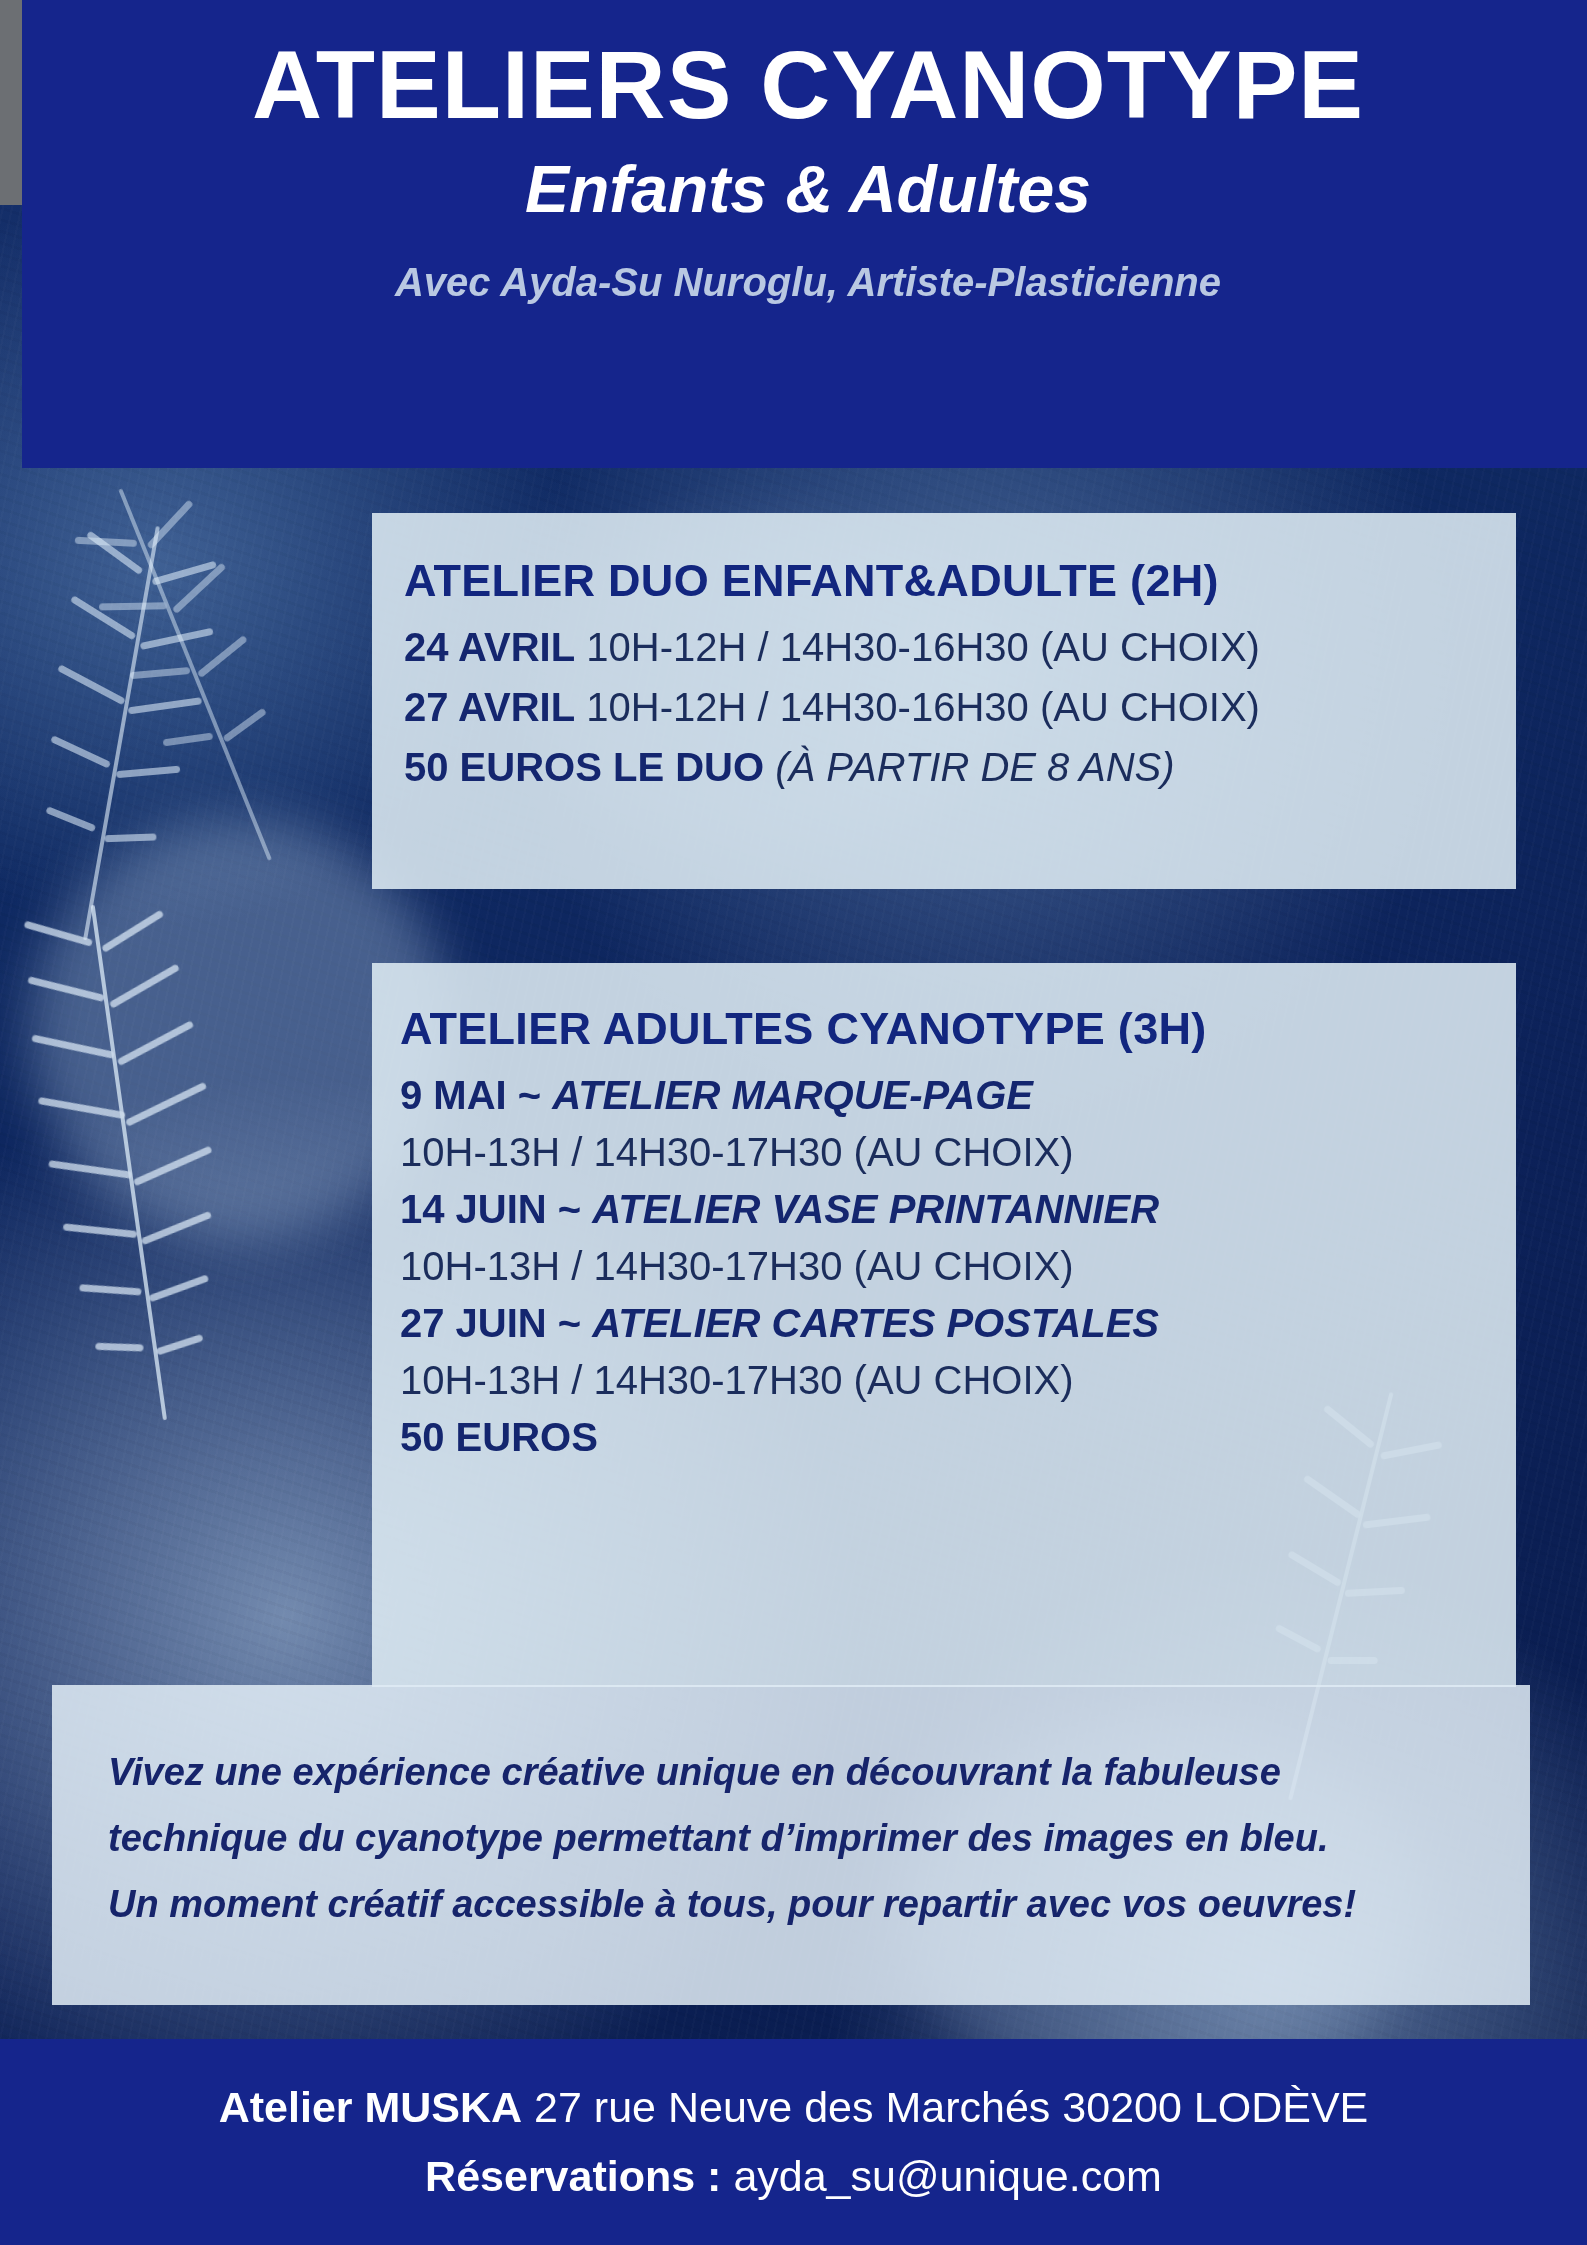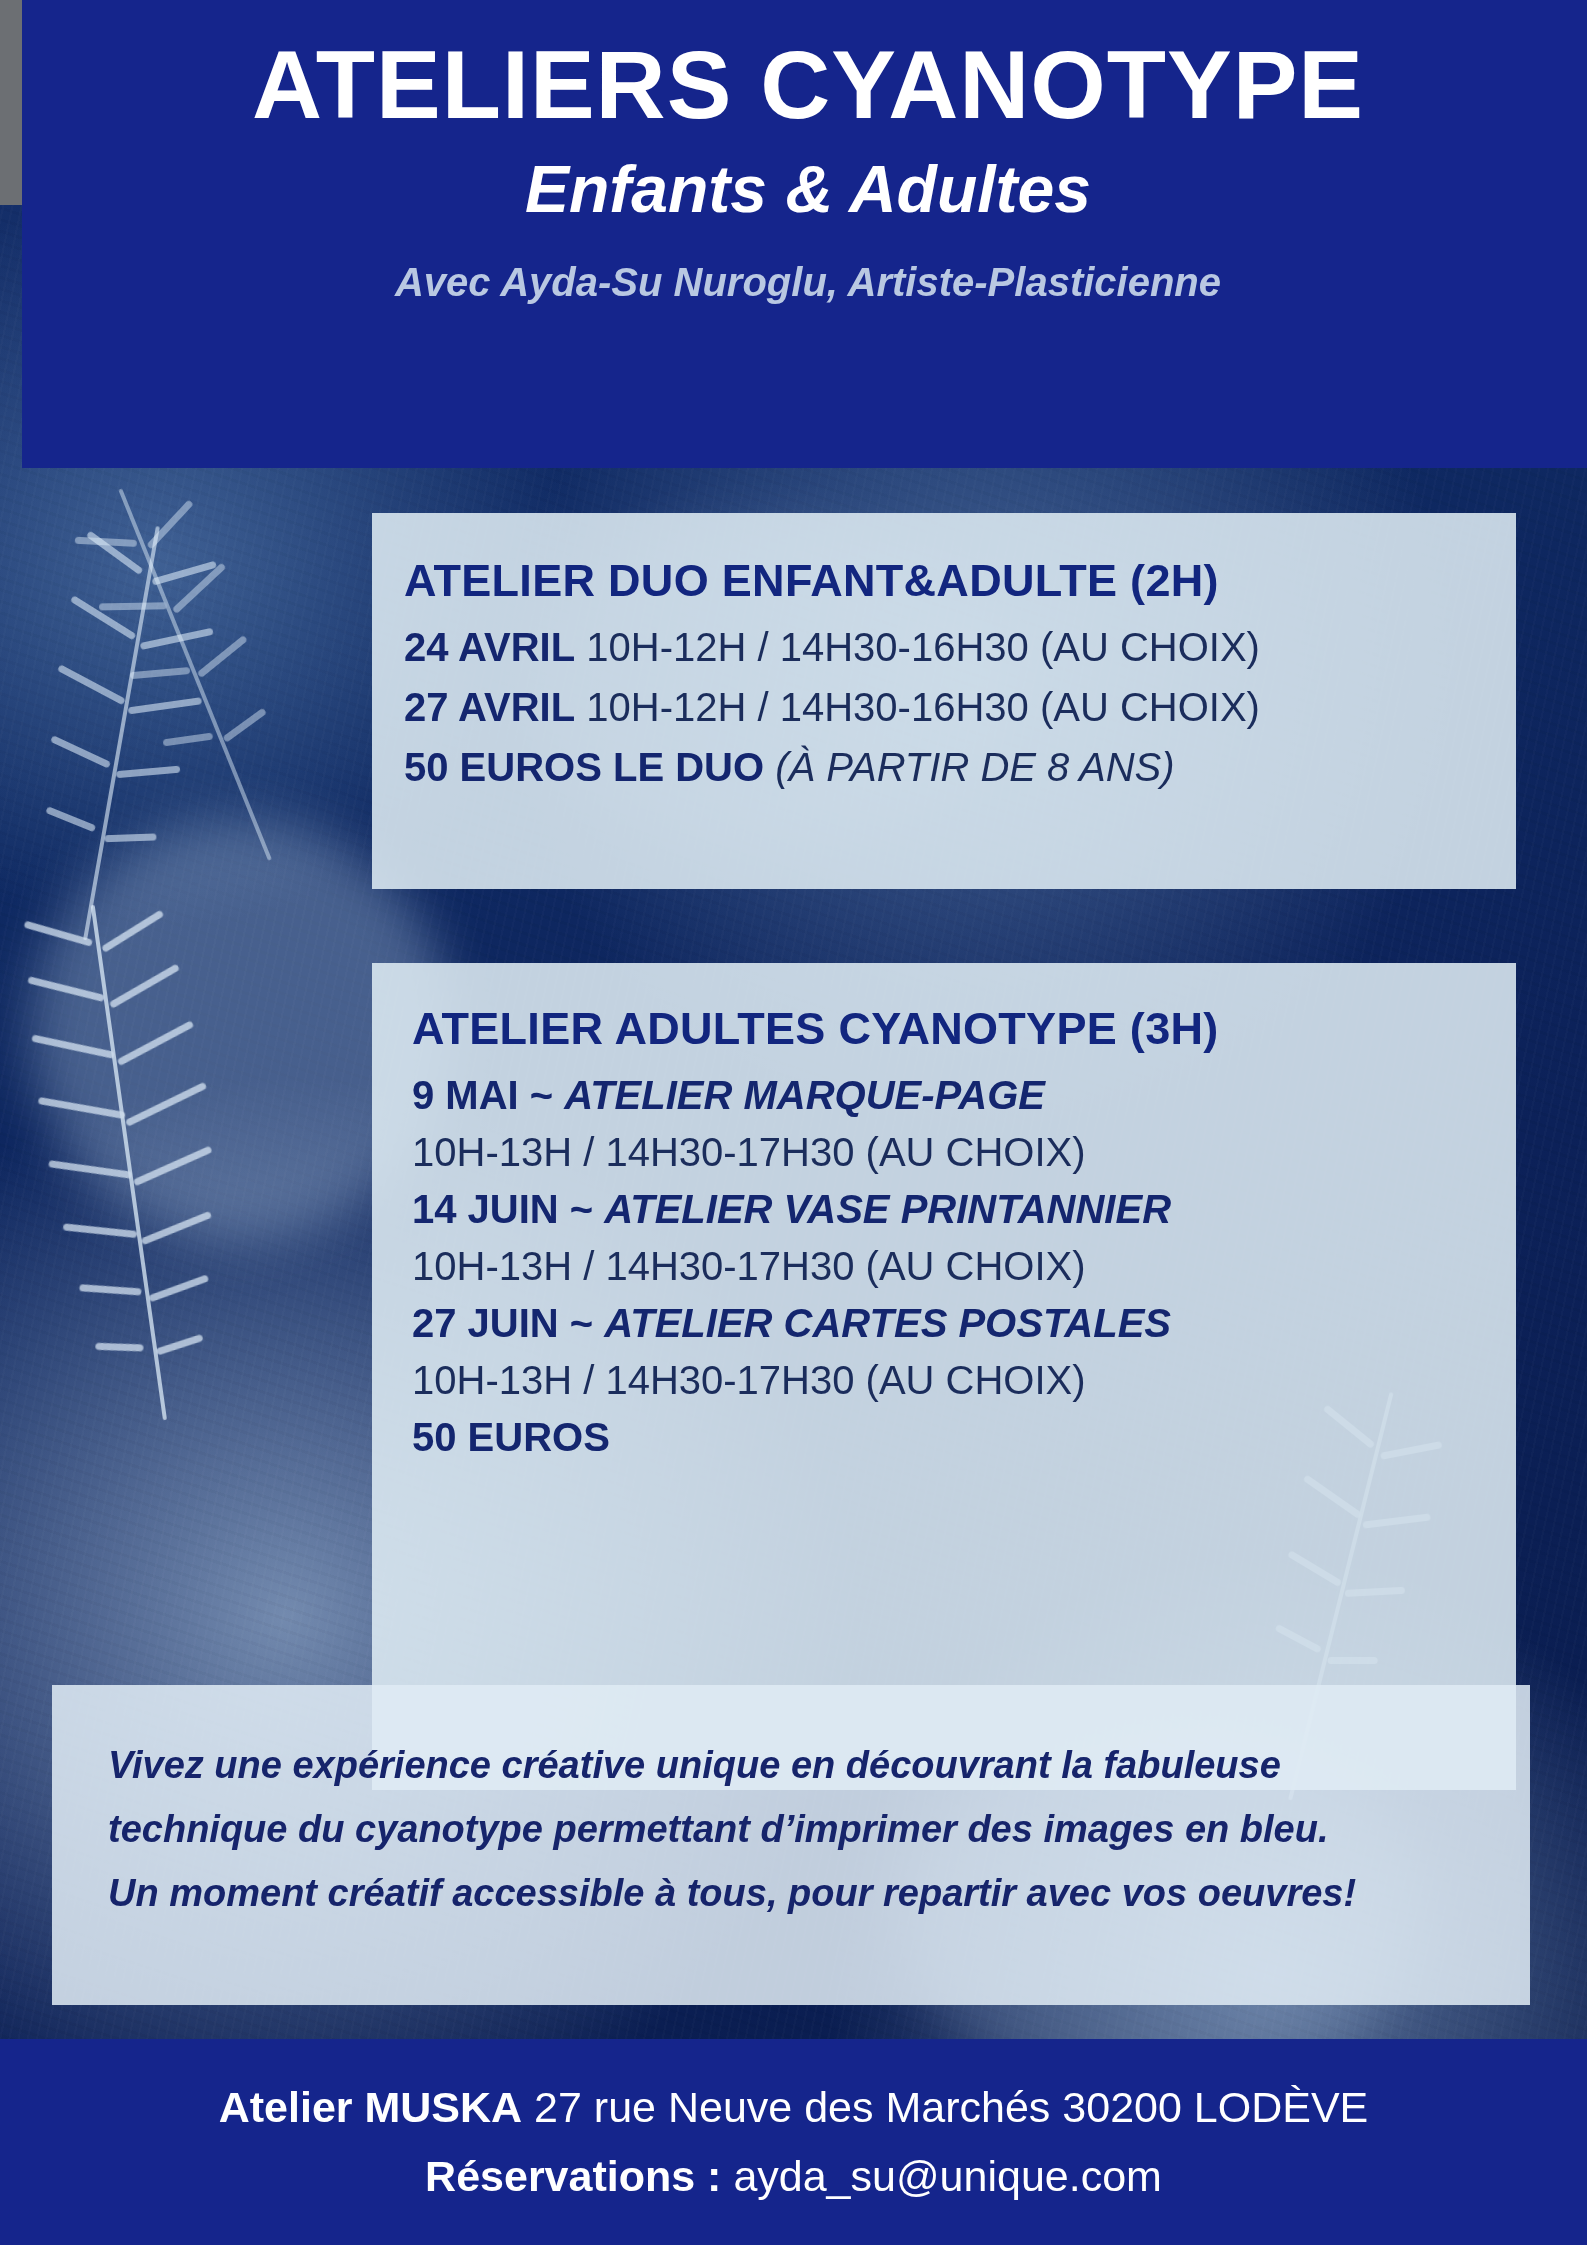--- a/index.html
+++ b/index.html
@@ -132,22 +132,22 @@
     left: 372px;
     top: 513px;
     width: 1144px;
     height: 376px;
     padding: 42px 30px 0 32px;
   }
   #panel-adultes {
     left: 372px;
     top: 963px;
     width: 1144px;
-    height: 827px;
-    padding: 40px 30px 0 40px;
+    height: 724px;
+    padding: 40px 30px 0 28px;
   }
   #panel-desc {
     left: 52px;
     top: 1685px;
     width: 1478px;
     height: 320px;
     padding: 46px 40px 0 56px;
     background: rgba(223,235,244,0.86);
   }
 
@@ -184,21 +184,21 @@
   }
   #panel-adultes .line {
     margin-bottom: 5px;
   }
 
   .desc-line {
     color: #16246b;
     font-size: 38px;
     font-weight: bold;
     font-style: italic;
-    margin: 9px 0 14px 0;
+    margin: 16px 0 14px 0;
     line-height: 1.32;
     white-space: nowrap;
   }
 
   
   .footer {
     position: absolute;
     left: 0;
     bottom: 0;
     width: 1587px;

